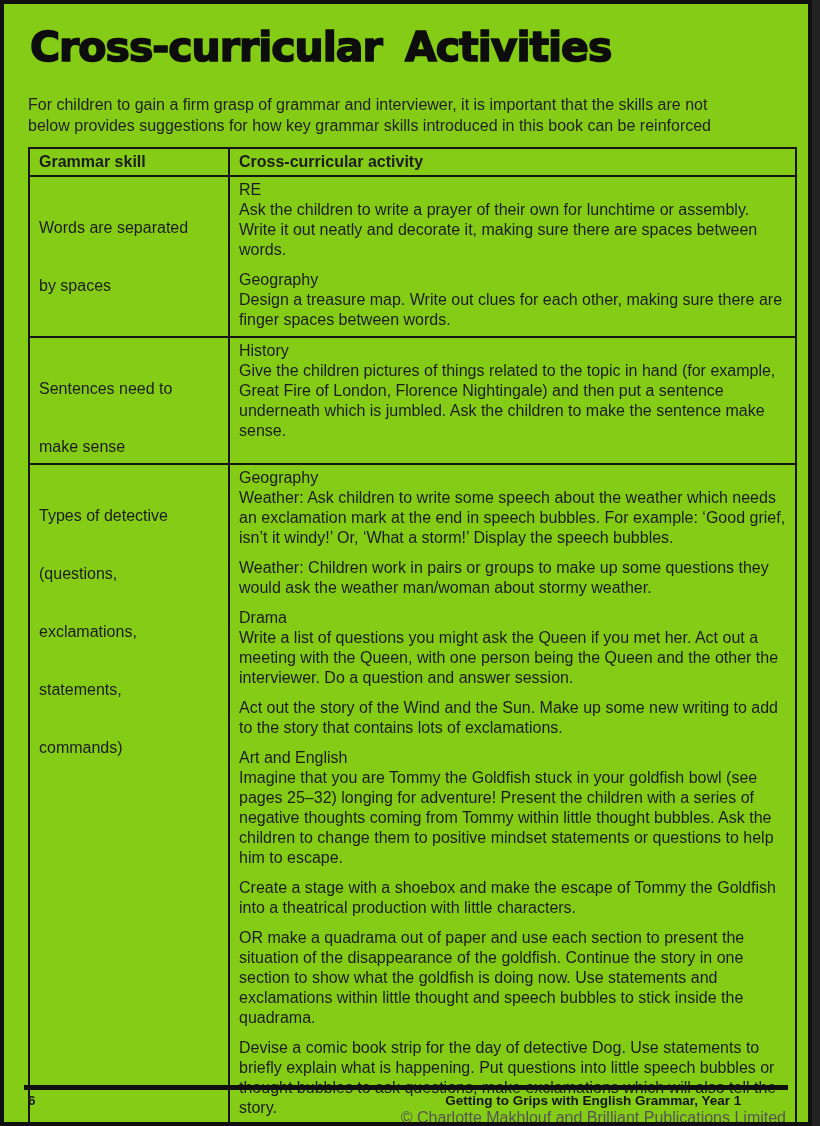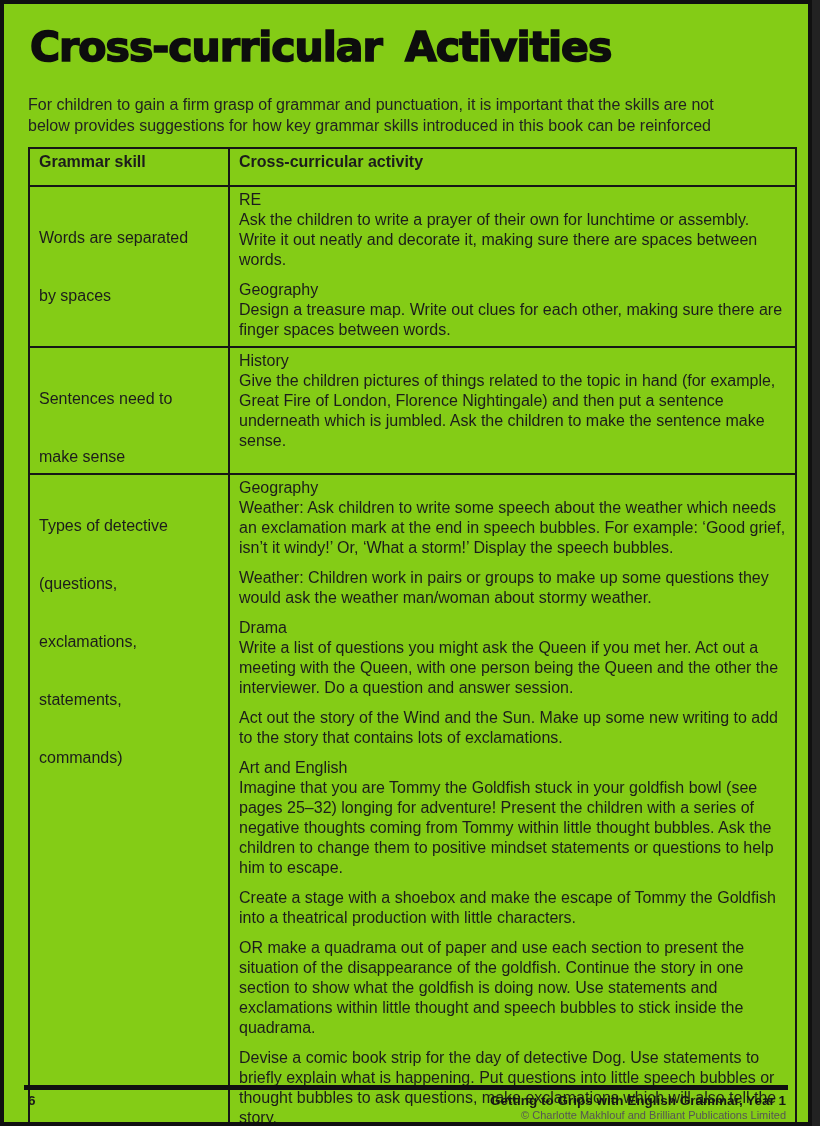--- a/index.html
+++ b/index.html
@@ -50,21 +50,21 @@
     border: 2px solid #161616;
     vertical-align: top;
     text-align: left;
     padding: 3px 9px 6px 9px;
     font-size: 16px;
     line-height: 20px;
   }
   table.activities th {
     font-weight: bold;
     padding-top: 3px;
-    padding-bottom: 13px;
+    padding-bottom: 3px;
     height: 27px;
   }
   tr.row-0 td { height: 153px; }
   tr.row-1 td { height: 98px; }
   tr.row-2 td { height: 614px; }
   .skill-cell div { white-space: nowrap; margin-top: 38px; }
   .activity-cell .block + .block { margin-top: 10px; }
   .activity-cell .subject { font-weight: normal; }
   .activity-cell p { margin: 0; }
   .activity-cell p + p { margin-top: 10px; }
@@ -83,32 +83,32 @@
     left: 24px;
     right: 22px;
     top: 1089px;
     display: flex;
     justify-content: space-between;
     align-items: flex-start;
   }
   .page-number { font-weight: bold; font-size: 13.5px; color: #1a1a1a; }
   .footer-right { text-align: right; }
   .book-title { font-weight: bold; font-size: 13.5px; color: #141414; text-align: center; }
-  .copyright { margin-top: 1px; font-size: 11px; color: #555; }
+  .copyright { margin-top: 1px; font-size: 16px; color: #555; }
 </style>
 </head>
 <body>
 
 <div class="page">
   <div class="content">
 
     <h1 class="page-title">Cross-curricular Activities</h1>
 
     <div class="intro">
-      <div>For children to gain a firm grasp of grammar and punctuation, it is important that the skills are not</div>
+      <div>For children to gain a firm grasp of grammar and interviewer, it is important that the skills are not</div>
       <div>below provides suggestions for how key grammar skills introduced in this book can be reinforced</div>
     </div>
 
     <table class="activities">
       <colgroup>
           <col class="c1">
           <col class="c2">
         </colgroup>
       <thead>
         <tr>

